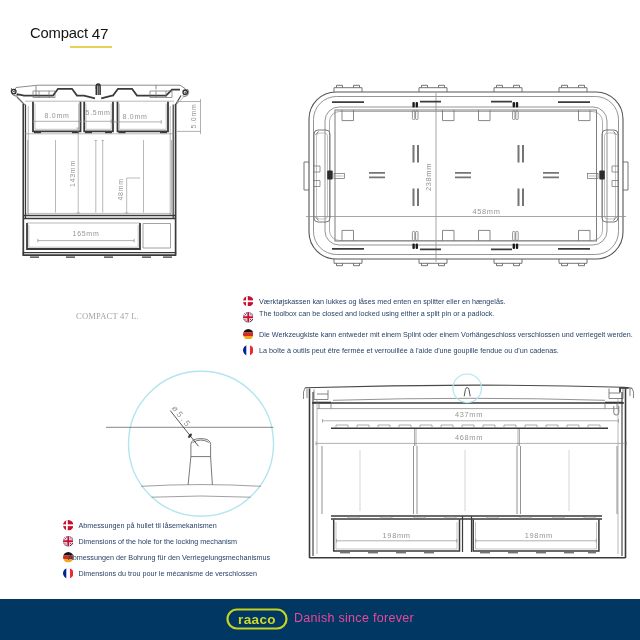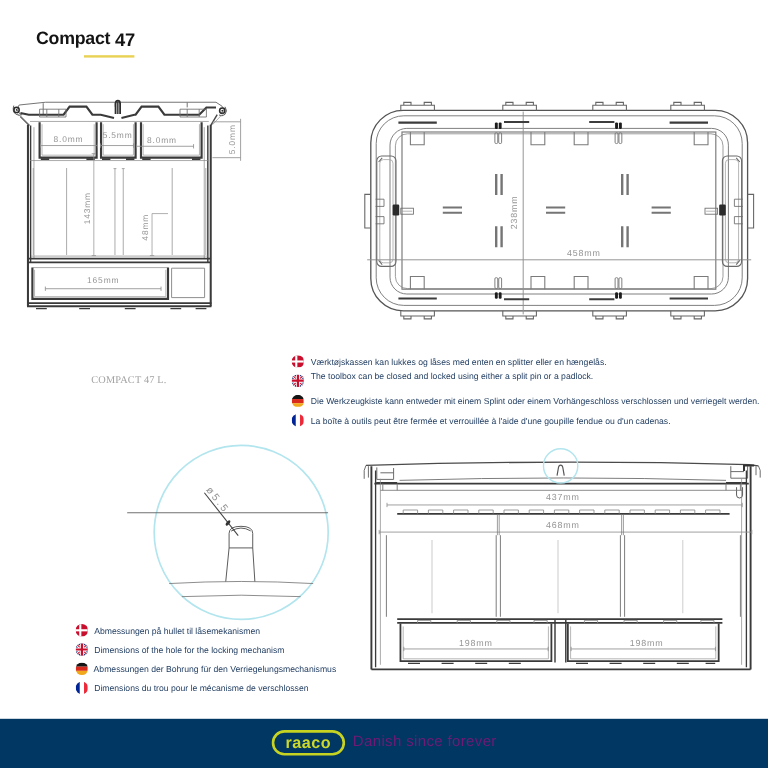--- a/index.html
+++ b/index.html
@@ -4,21 +4,21 @@
 <style>
 html,body{margin:0;padding:0}
 body{width:640px;height:640px;position:relative;background:#ffffff;font-family:"Liberation Sans",sans-serif;overflow:hidden}
 .abs{position:absolute}
 .lang{position:absolute;color:#1d3a5f;font-size:7.2px;line-height:11px;white-space:nowrap}
 svg text{font-family:"Liberation Sans",sans-serif;fill:#959595}
 </style>
 </head>
 <body>
 
-<div class="abs" style="left:30px;top:23.5px;font-size:14.8px;font-weight:bold;color:#141414;letter-spacing:-0.2px">Compact <span style="position:relative;top:1.2px;font-size:15.3px">47</span></div>
+<div class="abs" style="left:30px;top:23.5px;font-size:14.8px;font-weight:normal;color:#141414;letter-spacing:-0.2px">Compact <span style="position:relative;top:1.2px;font-size:15.3px">47</span></div>
 
 <div class="abs" style="left:70px;top:46.4px;width:41.5px;height:1.2px;background:#e8d154"></div>
 
 <svg class="abs" style="left:6px;top:70px" width="205" height="200" viewBox="0 0 205 200">
 
 <g fill="none" stroke="#6e6e6e" stroke-width="0.8">
 <path d="M10,17.5 L32,15.2 H174 L179,18.5"></path>
 <path d="M30,16 V25 M90,15.3 V19 M150,15.3 V19.5"></path>
 <path d="M10,17.5 L8,21 L11,25.5 M179,18.5 L181,21.5 L178,25"></path>
 </g>
@@ -446,28 +446,28 @@
 <svg class="abs" style="left:62.5px;top:536.3px" width="10.5" height="10.5" viewBox="0 0 16 16">
     <use href="#flag-uk"></use>
   </svg>
 
 <div class="lang" style="left:78.5px;top:536px">Dimensions of the hole for the locking mechanism</div>
 
 <svg class="abs" style="left:62.5px;top:552.3px" width="10.5" height="10.5" viewBox="0 0 16 16">
     <use href="#flag-de"></use>
   </svg>
 
-<div class="lang" style="left:78px;top:552px">Abmessungen der Bohrung für den Verriegelungsmechanismus</div>
+<div class="lang" style="left:68px;top:552px">Abmessungen der Bohrung für den Verriegelungsmechanismus</div>
 
 <svg class="abs" style="left:62.5px;top:568.3px" width="10.5" height="10.5" viewBox="0 0 16 16">
     <use href="#flag-fr"></use>
   </svg>
 
 <div class="lang" style="left:78.5px;top:568px">Dimensions du trou pour le mécanisme de verschlossen</div>
 
 <div class="abs" style="left:0;top:599px;width:640px;height:41px;background:#003763"></div>
 
 <svg class="abs" style="left:226px;top:608px" width="62" height="22" viewBox="0 0 62 22">
 <rect x="1.5" y="1.5" width="59" height="19" rx="9.5" fill="none" stroke="#c6d321" stroke-width="2.2"></rect>
 <text x="31" y="15.5" text-anchor="middle" style="font-family:'Liberation Sans',sans-serif;font-weight:bold;font-size:13.5px;letter-spacing:0.4px;fill:#ccd82b">raaco</text>
 </svg>
 
-<div class="abs" style="left:294px;top:611px;color:#701a75;font-size:12.5px;letter-spacing:0.3px">Danish since forever</div>
+<div class="abs" style="left:294px;top:611px;color:#ec4899;font-size:12.5px;letter-spacing:0.3px">Danish since forever</div>
 
 </body></html>

